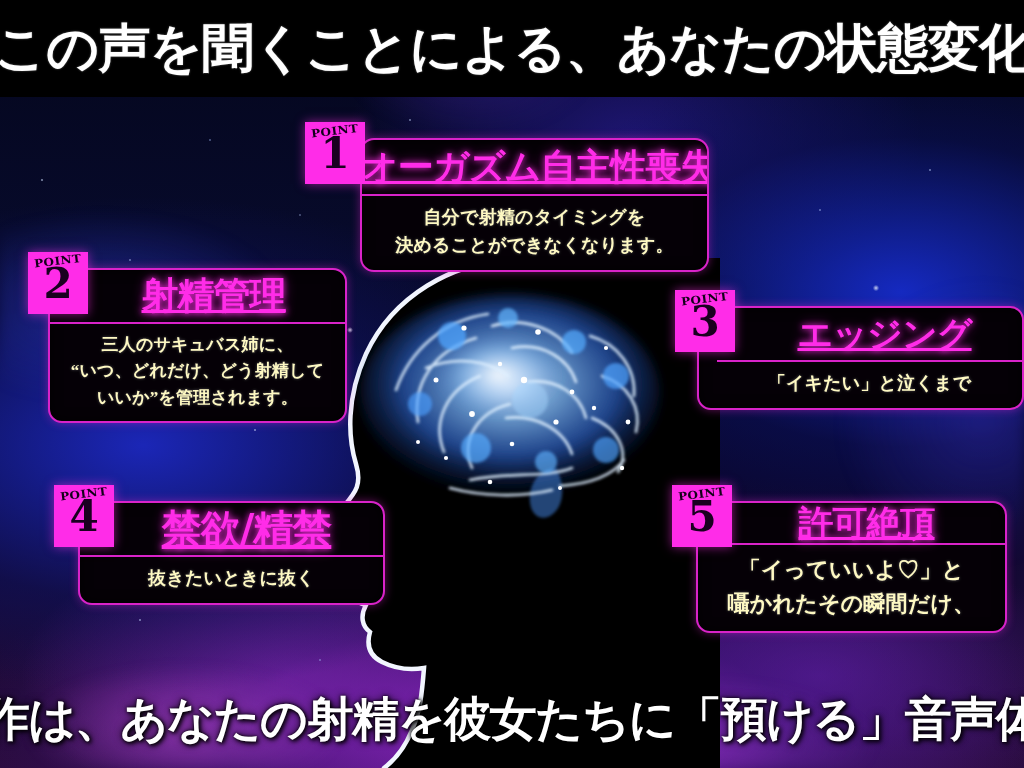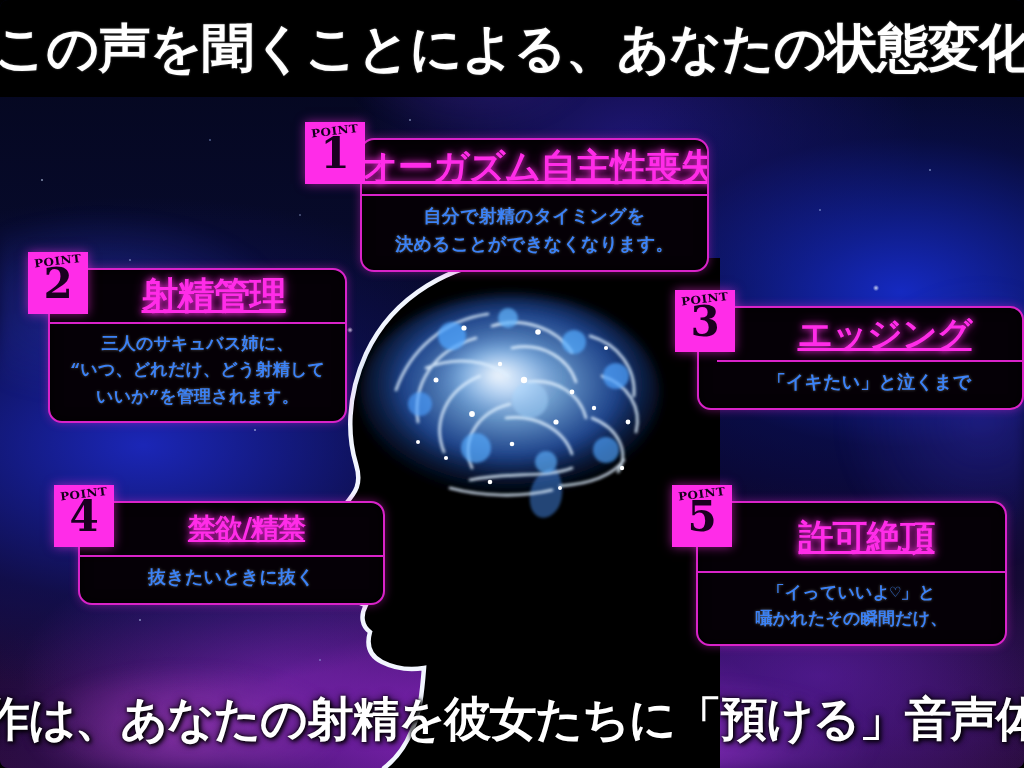--- a/index.html
+++ b/index.html
@@ -9,21 +9,20 @@
     background: #000;
   }
   #stage {
     position: relative;
     width: 1024px;
     height: 768px;
     overflow: hidden;
     background: #03040f;
     font-family: "Liberation Sans", "DejaVu Sans", sans-serif;
     user-select: none;
-    border-radius: 8px;
   }
 
   
   .bg-layer { position: absolute; inset: 0; }
 
   .bg-base {
     background:
       radial-gradient(ellipse 60% 45% at 14% 58%, rgba(28,40,190,0.95) 0%, rgba(14,18,92,0.55) 45%, rgba(2,3,16,0) 72%),
       radial-gradient(ellipse 52% 42% at 88% 38%, rgba(22,44,205,0.92) 0%, rgba(10,16,90,0.5) 48%, rgba(2,3,16,0) 75%),
       radial-gradient(ellipse 40% 30% at 62% 18%, rgba(38,26,140,0.75) 0%, rgba(4,6,30,0) 70%),
@@ -164,22 +163,22 @@
     white-space: nowrap;
     text-shadow: 0 0 6px rgba(255,44,232,0.85), 0 0 14px rgba(255,44,232,0.45);
     text-decoration: underline;
   }
   .card-body {
     padding: 8px 14px 10px;
     text-align: center;
   }
   .card-line {
     display: block;
-    color: #3b82f6;
-    font-family: Liberation Mono, monospace;
+    color: #fef9c3;
+    font-family: Liberation Serif, serif;
     font-weight: 700;
     font-size: 18px;
     line-height: 1.55;
     letter-spacing: 0.2px;
     white-space: nowrap;
     text-shadow: 0 0 3px rgba(255,255,255,0.35);
   }
 
   
   #card-1 { left: 300px; top: 118px; }
@@ -198,28 +197,28 @@
   #card-3 { left: 665px; top: 288px; }
   #card-3 .badge { left: 10px; top: 2px; }
   #card-3 .card-box { left: 32px; top: 18px; width: 305px; padding-left: 18px; }
   #card-3 .card-head { height: 54px; }
   #card-3 .card-title { font-size: 35px; padding-left: 30px; }
 
   #card-4 { left: 40px; top: 483px; }
   #card-4 .badge { left: 14px; top: 2px; }
   #card-4 .card-box { left: 38px; top: 18px; width: 303px; }
   #card-4 .card-head { height: 54px; }
-  #card-4 .card-title { font-size: 28px; padding-left: 30px; }
+  #card-4 .card-title { font-size: 40px; padding-left: 30px; }
 
   #card-5 { left: 660px; top: 483px; }
   #card-5 .badge { left: 12px; top: 2px; }
   #card-5 .card-box { left: 36px; top: 18px; width: 307px; }
-  #card-5 .card-head { height: 70px; }
+  #card-5 .card-head { height: 42px; }
   #card-5 .card-title { font-size: 35px; padding-left: 30px; }
-  #card-5 .card-line { font-size: 17px; }
+  #card-5 .card-line { font-size: 22px; }
 </style>
 </head>
 <body>
 
 <div id="stage">
 
   <div class="bg-layer bg-base"></div>
   <div class="bg-layer bg-wisps"></div>
   <div class="bg-layer bg-stars"></div>
 

